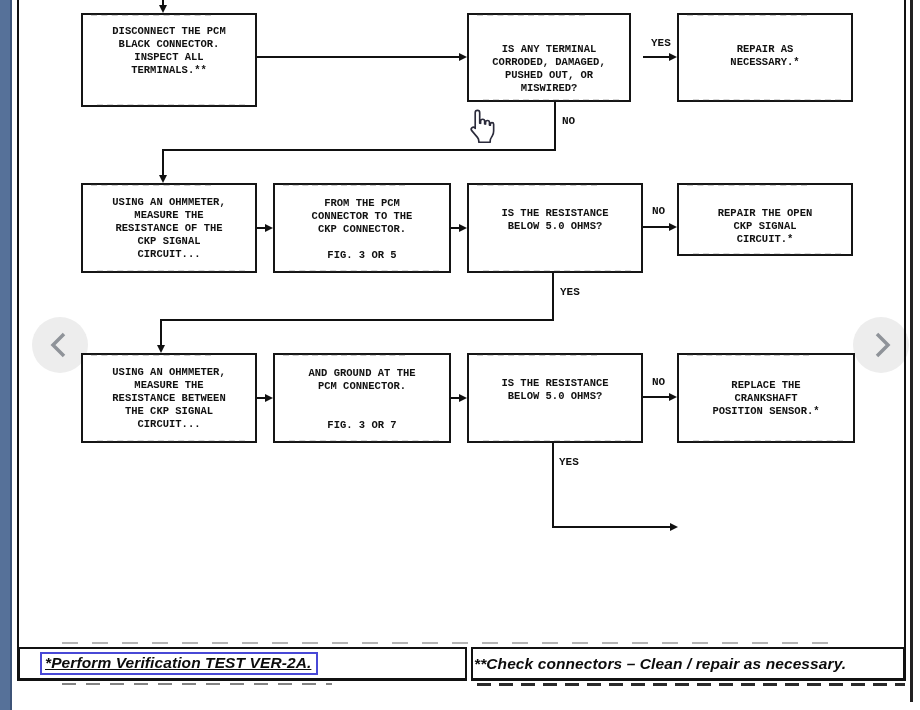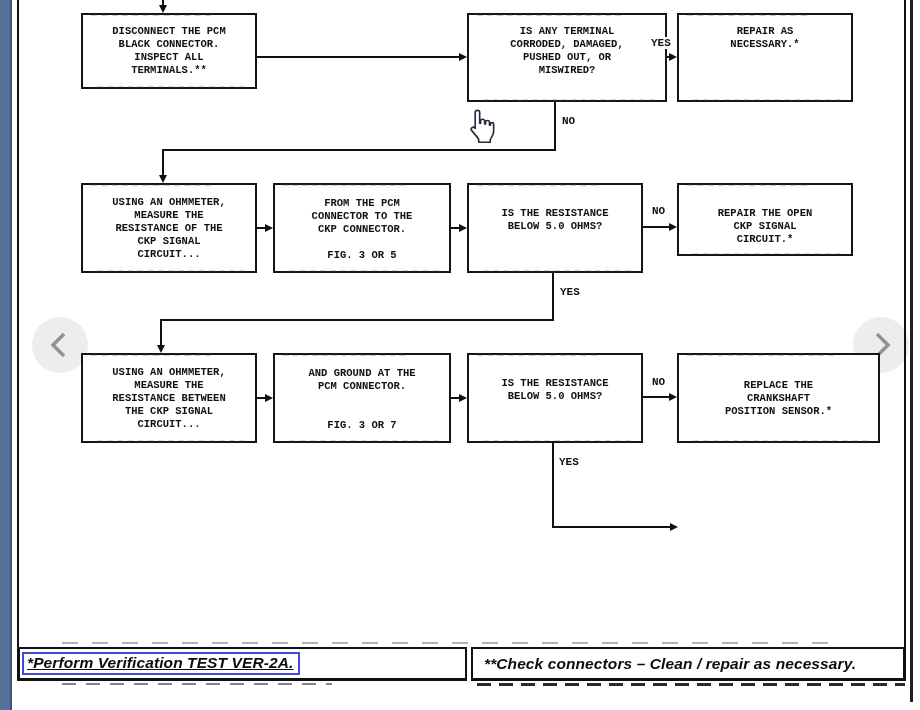--- a/index.html
+++ b/index.html
@@ -37,24 +37,24 @@
 
   
   .lbl{position:absolute;z-index:3;font-family:"Liberation Mono","DejaVu Sans Mono",monospace;
        font-size:11px;font-weight:600;color:#111;background:#fff;padding:0 1px;}
 
   
   .fcell{position:absolute;box-sizing:border-box;height:34px;background:#fff;
          border:2px solid #111;border-bottom-width:3px;display:flex;align-items:center;z-index:3;}
   .fnote{font-family:"Liberation Sans",sans-serif;font-style:italic;font-weight:bold;
          font-size:15.5px;color:#0c0c0c;white-space:nowrap;letter-spacing:.1px;}
-  .linkbox{display:inline-block;border:2px solid #4848d6;margin-left:2px;
+  .linkbox{display:inline-block;border:2px solid #4848d6;margin-left:20px;
            padding:0 5px 1px 3px;cursor:pointer;}
   .linkbox .fnote{text-decoration:underline;}
-  .plain{margin-left:11px;}
+  .plain{margin-left:1px;}
 
   
   .dashes{position:absolute;z-index:2;}
 
   
   .cursor{position:absolute;z-index:6;pointer-events:none;}
 </style>
 </head>
 <body>
 
@@ -103,29 +103,29 @@
   <div class="ah-r" style="left:265px;top:394px"></div>
   <div class="cline" style="left:451px;top:397px;width:8px;height:2px"></div>
   <div class="ah-r" style="left:459px;top:394px"></div>
   <div class="cline" style="left:643px;top:396px;width:26px;height:2px"></div>
   <div class="ah-r" style="left:669px;top:393px"></div>
 
   <div class="cline" style="left:552px;top:443px;width:2px;height:85px"></div>
   <div class="cline" style="left:552px;top:526px;width:118px;height:2px"></div>
   <div class="ah-r" style="left:670px;top:523px"></div>
 
-  <div class="node" style="left:81px;top:13px;width:176px;height:76px;padding-top:10px">DISCONNECT THE PCM
+  <div class="node" style="left:81px;top:13px;width:176px;height:94px;padding-top:10px">DISCONNECT THE PCM
 BLACK CONNECTOR.
 INSPECT ALL
 TERMINALS.**</div>
-  <div class="node" style="left:467px;top:13px;width:200px;height:89px;padding-top:10px">IS ANY TERMINAL
+  <div class="node" style="left:467px;top:13px;width:164px;height:89px;padding-top:28px">IS ANY TERMINAL
 CORRODED, DAMAGED,
 PUSHED OUT, OR
 MISWIRED?</div>
-  <div class="node" style="left:677px;top:13px;width:176px;height:89px;padding-top:10px">REPAIR AS
+  <div class="node" style="left:677px;top:13px;width:176px;height:89px;padding-top:28px">REPAIR AS
 NECESSARY.*</div>
 
   <div class="node" style="left:81px;top:183px;width:176px;height:90px;padding-top:11px">USING AN OHMMETER,
 MEASURE THE
 RESISTANCE OF THE
 CKP SIGNAL
 CIRCUIT...</div>
   <div class="node" style="left:273px;top:183px;width:178px;height:90px;padding-top:12px">FROM THE PCM
 CONNECTOR TO THE
 CKP CONNECTOR.
@@ -142,21 +142,21 @@
 RESISTANCE BETWEEN
 THE CKP SIGNAL
 CIRCUIT...</div>
   <div class="node" style="left:273px;top:353px;width:178px;height:90px;padding-top:12px">AND GROUND AT THE
 PCM CONNECTOR.
 
 
 FIG. 3 OR 7</div>
   <div class="node" style="left:467px;top:353px;width:176px;height:90px;padding-top:22px">IS THE RESISTANCE
 BELOW 5.0 OHMS?</div>
-  <div class="node" style="left:677px;top:353px;width:203px;height:90px;padding-top:24px">REPLACE THE
+  <div class="node" style="left:677px;top:353px;width:178px;height:90px;padding-top:24px">REPLACE THE
 CRANKSHAFT
 POSITION SENSOR.*</div>
 
 
   <span class="lbl" style="left:650px;top:37px">YES</span>
   <span class="lbl" style="left:561px;top:115px">NO</span>
   <span class="lbl" style="left:651px;top:205px">NO</span>
   <span class="lbl" style="left:559px;top:286px">YES</span>
   <span class="lbl" style="left:651px;top:376px">NO</span>
   <span class="lbl" style="left:558px;top:456px">YES</span>

